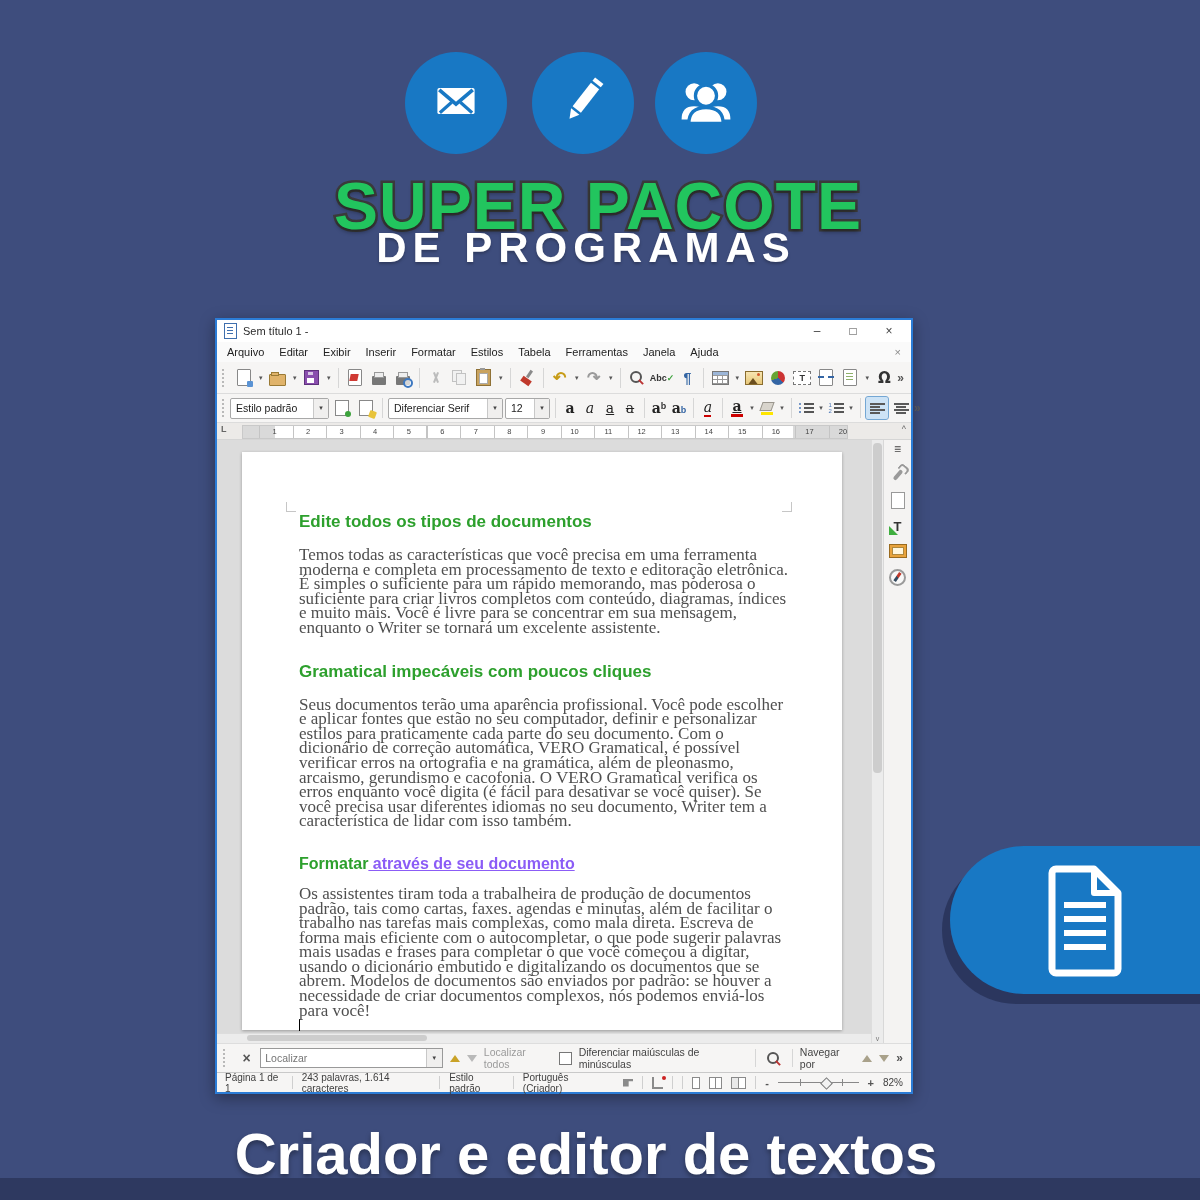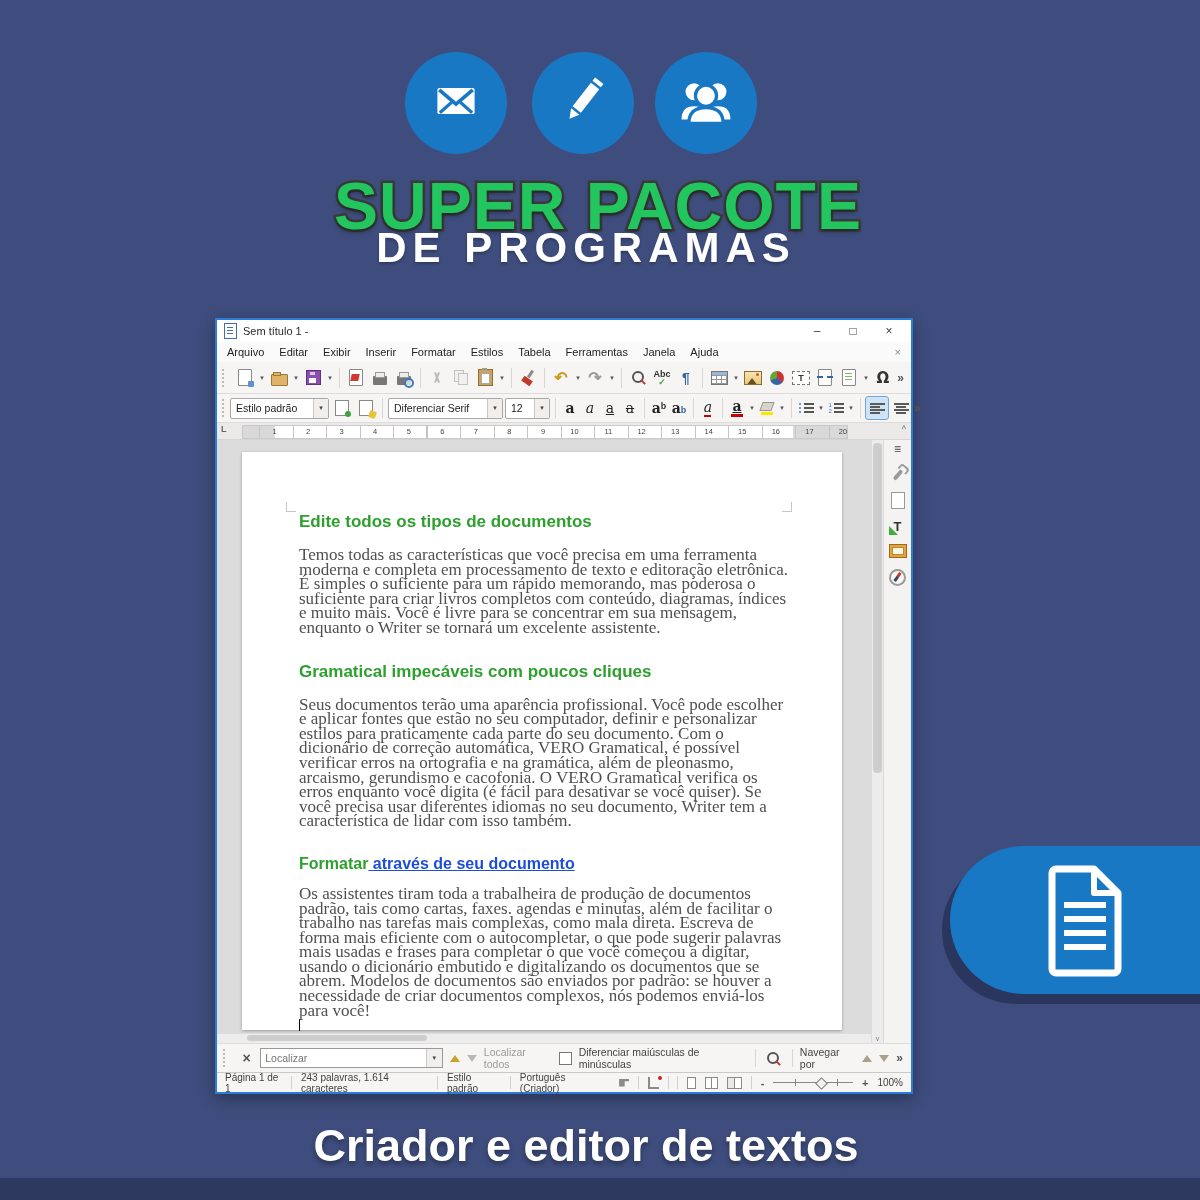--- a/index.html
+++ b/index.html
@@ -3,21 +3,21 @@
 <meta charset="utf-8">
 <style>
   html,body{margin:0;padding:0}
   body{width:1200px;height:1200px;background:#3e4d7d;font-family:"Liberation Sans",sans-serif;position:relative;overflow:hidden}
 
   
   .app-circle{position:absolute;width:102px;height:102px;border-radius:50%;background:#1878c4;display:flex;align-items:center;justify-content:center}
   .poster-title1{position:absolute;top:168px;left:12px;width:1172px;text-align:center;font-size:66px;font-weight:800;color:#22c55e;letter-spacing:1px;
     -webkit-text-stroke:5px #3b3b3b;paint-order:stroke fill;text-shadow:0 3px 4px rgba(0,0,0,.35)}
   .poster-title2{position:absolute;top:224px;left:0;width:1172px;text-align:center;font-size:42px;font-weight:800;color:#fff;letter-spacing:6px;text-shadow:0 2px 3px rgba(0,0,0,.25)}
-  .poster-caption{position:absolute;top:1120px;left:0;width:1172px;text-align:center;font-size:45px;font-weight:800;color:#fff;text-shadow:0 3px 5px rgba(0,0,0,.35)}
+  .poster-caption{position:absolute;top:1120px;left:0;width:1172px;text-align:center;font-size:58px;font-weight:800;color:#fff;text-shadow:0 3px 5px rgba(0,0,0,.35)}
   .bottom-band{position:absolute;left:0;top:1178px;width:1200px;height:22px;background:#2e3960}
   .pill{position:absolute;left:950px;top:846px;width:280px;height:148px;background:#1878c4;border-radius:76px 0 0 76px;box-shadow:-8px 10px 0 rgba(28,37,70,.55)}
   .pill svg{position:absolute;left:84px;top:14px}
 
   
   .win{position:absolute;left:215px;top:318px;width:698px;height:776px;background:#f6f5f4;border:2px solid #2b7cd6;box-sizing:border-box;display:flex;flex-direction:column;color:#333;box-shadow:0 4px 14px rgba(0,0,0,.35)}
   .titlebar{height:22px;background:#fff;display:flex;align-items:center;padding:0 7px;gap:6px;flex:none}
   .title-text{flex:1;font-size:11px;color:#2a2a2a}
   .winbtn{width:30px;text-align:center;font-size:12px;color:#444}
   .doc-ico{width:11px;height:14px;background:#fff;border:1px solid #3f6fae;position:relative;flex:none}
@@ -59,21 +59,21 @@
   .ipaste::before{content:"";position:absolute;left:3px;top:-2px;width:5px;height:2px;background:#999}
   .ipaste::after{content:"";position:absolute;left:2px;top:3px;width:7px;height:9px;background:#fff;border:1px solid #aaa}
   .ibrush{width:16px;height:16px;position:relative}
   .ibrush::before{content:"";position:absolute;left:9px;top:0;width:3px;height:8px;background:#8a8a8a;transform:rotate(35deg)}
   .ibrush::after{content:"";position:absolute;left:2px;top:8px;width:10px;height:6px;background:#c0392b;transform:rotate(35deg)}
   .iundo{color:#c79c17;font-size:16px;font-weight:bold;line-height:14px}
   .iredo{color:#9a9a9a;font-size:16px;font-weight:bold;line-height:14px}
   .ifind{width:15px;height:15px;position:relative}
   .ifind::before{content:"";position:absolute;left:1px;top:1px;width:8px;height:8px;border:2px solid #555;border-radius:50%}
   .ifind::after{content:"";position:absolute;left:11px;top:9px;width:2px;height:6px;background:#b33;transform:rotate(-45deg)}
-  .ispell{display:flex;flex-direction:column;align-items:center;line-height:8px}
+  .ispell{display:flex;flex-direction:row;align-items:center;line-height:8px}
   .ispell .t{font-size:9px;font-weight:bold;color:#333}
   .ispell .c{font-size:9px;color:#3da33d;font-weight:bold}
   .ipilcrow{color:#3465a4;font-size:14px;font-weight:bold}
   .itable{width:15px;height:12px;border:1px solid #777;background-color:#fff;background-image:linear-gradient(#9cb6d8,#9cb6d8),repeating-linear-gradient(90deg,transparent 0 4px,#999 4px 5px),repeating-linear-gradient(transparent 0 3px,#999 3px 4px);background-size:15px 3px,100% 100%,100% 100%;background-repeat:no-repeat,repeat,repeat}
   .iimage{width:16px;height:12px;background:linear-gradient(#f7e5b2,#e8c87a);border:1px solid #8a6d2f;position:relative;overflow:hidden}
   .iimage::before{content:"";position:absolute;right:2px;top:1px;width:3px;height:3px;background:#d4582a;border-radius:50%}
   .iimage::after{content:"";position:absolute;left:1px;bottom:-2px;border-left:6px solid transparent;border-right:6px solid transparent;border-bottom:8px solid #6b4e1f}
   .ichart{width:14px;height:14px;border-radius:50%;background:conic-gradient(#cc3333 0 130deg,#3465a4 130deg 250deg,#66a433 250deg 360deg)}
   .itextbox{width:16px;height:12px;border:1px dashed #777;display:flex;align-items:center;justify-content:center;font-size:9px;font-weight:bold;color:#333;background:#fff}
   .iomega{font-size:15px;color:#333;font-weight:600;font-family:"DejaVu Sans",sans-serif}
@@ -131,21 +131,21 @@
   .sb-styles::after{content:"";position:absolute;left:-5px;bottom:-2px;border-bottom:9px solid #3fae3f;border-right:9px solid transparent}
   .sb-gallery{width:16px;height:12px;background:#e8a33d;border:1px solid #9a6b1f;position:relative}
   .sb-gallery::after{content:"";position:absolute;left:2px;top:2px;right:2px;bottom:2px;background:#fff7e0;border:1px solid #b08a3f}
   .sb-nav{width:13px;height:13px;border-radius:50%;border:2px solid #9a9a9a;background:#f8f8f8;position:relative}
   .sb-nav::after{content:"";position:absolute;left:5px;top:1px;width:3px;height:10px;background:linear-gradient(#c0392b 0 50%,#34495e 50% 100%);transform:rotate(35deg)}
 
   
   .doc-content{position:absolute;left:57px;top:60px;width:492px;font-family:"Liberation Serif",serif}
   .doc-h{font-family:"Liberation Sans",sans-serif;font-size:17px;font-weight:bold;color:#2da02d;margin:0 0 16px 0}
   .doc-h3{font-size:16px;margin-bottom:14px}
-  .doc-h3 .blue{color:#1d4ed8;text-decoration:underline}
+  .doc-h3 .blue{color:#8b5cf6;text-decoration:underline}
   .doc-p{font-size:17px;line-height:14.6px;color:#4f4f4f;margin:0 0 26px 0}
   .cursor{display:block;width:1px;height:12px;background:#000;margin-top:1px}
   .cmark{position:absolute;width:9px;height:9px}
   .cmark-tl{left:44px;top:50px;border-left:1px solid #c6c6c6;border-bottom:1px solid #c6c6c6}
   .cmark-tr{left:540px;top:50px;border-right:1px solid #c6c6c6;border-bottom:1px solid #c6c6c6}
 
   
   .findbar{height:28px;background:#f6f5f4;border-top:1px solid #ddd;display:flex;align-items:center;gap:7px;padding:0 6px;font-size:10.5px;color:#444;flex:none}
   .fclose{font-size:14px;color:#555;font-weight:bold;width:14px;text-align:center}
   .finput{width:188px;height:18px;background:#fff;border:1px solid #999;display:flex;align-items:center}
@@ -516,21 +516,21 @@
     <span class="vico v3"></span>
     <span class="st-sep"></span>
     <span class="zpm">-</span>
     <span class="zslider">
       <span class="line"></span>
       <span class="tick" style="left:22px"></span>
       <span class="tick" style="left:64px"></span>
       <span class="thumb"></span>
     </span>
     <span class="zpm">+</span>
-    <span>100%</span>
+    <span>82%</span>
   </div>
 </div>
 
 <div class="pill">
   <span>
     <svg width="100" height="122" viewBox="0 0 100 120">
       <path d="M22,8 H60 L84,32 V108 a4,4 0 0 1 -4,4 H22 a4,4 0 0 1 -4,-4 V12 a4,4 0 0 1 4,-4 Z" fill="none" stroke="#ffffff" stroke-width="7" stroke-linejoin="round"></path>
       <path d="M60,8 V32 H84" fill="none" stroke="#ffffff" stroke-width="6" stroke-linejoin="round"></path>
       <line x1="30" y1="44" x2="72" y2="44" stroke="#ffffff" stroke-width="6"></line>
       <line x1="30" y1="58" x2="72" y2="58" stroke="#ffffff" stroke-width="6"></line>

